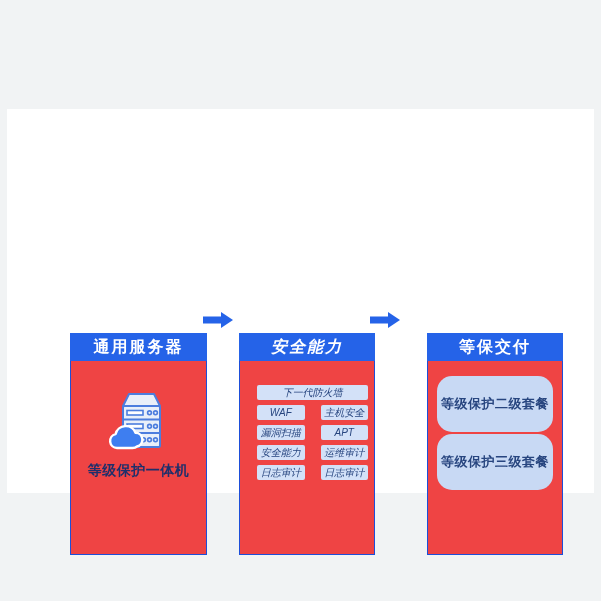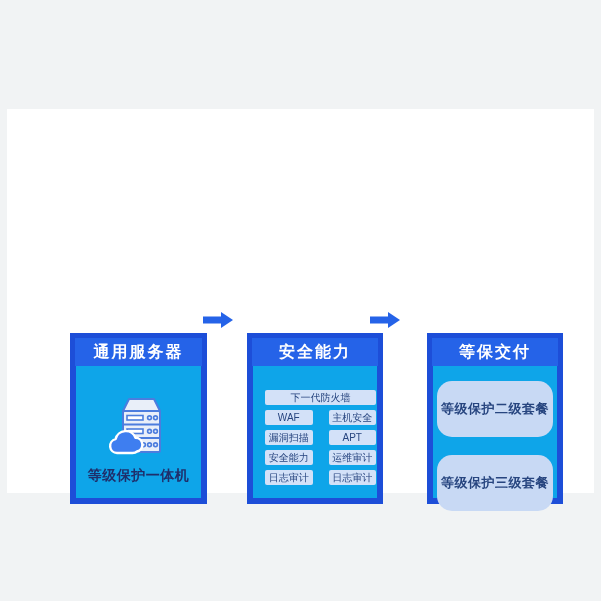--- a/index.html
+++ b/index.html
@@ -6,59 +6,59 @@
   body{
     width:601px;height:601px;position:relative;overflow:hidden;
     background:#f1f3f4;
     font-family:"Liberation Sans", sans-serif;
   }
   .canvas{
     position:absolute;left:7px;top:109px;width:587px;height:384px;
     background:#ffffff;
   }
   .panel{
-    position:absolute;top:224px;height:171px;
-    background:#0ea5e9;border:6px solid #1d4ed8;box-sizing:border-box;
+    position:absolute;top:224px;height:222px;
+    background:#ef4444;border:1px solid #1d4ed8;box-sizing:border-box;
   }
   .panel-header{
     height:28px;line-height:28px;margin:-1px -1px 0 -1px;
     background:#2563e8;color:#ffffff;text-align:center;
     font-size:16px;font-weight:bold;letter-spacing:2px;
   }
   
   #panel1{left:63px;width:137px;}
   .p1-body{display:flex;flex-direction:column;align-items:center;}
   .p1-body .icon-wrap{margin-top:30px;width:64px;height:60px;}
   .device-label{
     margin-top:11px;font-size:14px;font-weight:bold;color:#1f2f6b;
     letter-spacing:0.5px;white-space:nowrap;
   }
   
-  #panel2{left:240px;width:136px;}
+  #panel2{left:232px;width:136px;font-style:italic;}
   .tag-grid{
     margin:24px auto 0 auto;width:122px;
     display:grid;grid-template-columns:1fr 1fr;gap:5px;
   }
   .tag{
     height:15px;line-height:15px;background:#d3e1f8;border-radius:2px;
     color:#27457f;font-size:10px;text-align:center;white-space:nowrap;
     overflow:hidden;
     margin-left:11px;
   }
   .tag-full{grid-column:1 / 3;}
   
   #panel3{left:420px;width:136px;}
   .pkg-col{display:flex;flex-direction:column;align-items:center;}
   .pkg{
     margin-top:15px;width:116px;height:56px;border-radius:15px;
     background:#c8d9f4;display:flex;align-items:center;justify-content:center;
     color:#27457f;font-size:13px;font-weight:bold;letter-spacing:0.5px;
     box-sizing:border-box;white-space:nowrap;
   }
-  .pkg + .pkg{margin-top:18px;}
+  .pkg + .pkg{margin-top:2px;}
   
   .flow-arrow{position:absolute;top:312px;width:30px;height:16px;}
   #arrow1{left:203px;}
   #arrow2{left:370px;}
 </style>
 </head>
 <body>
 
 <div class="canvas">
 

